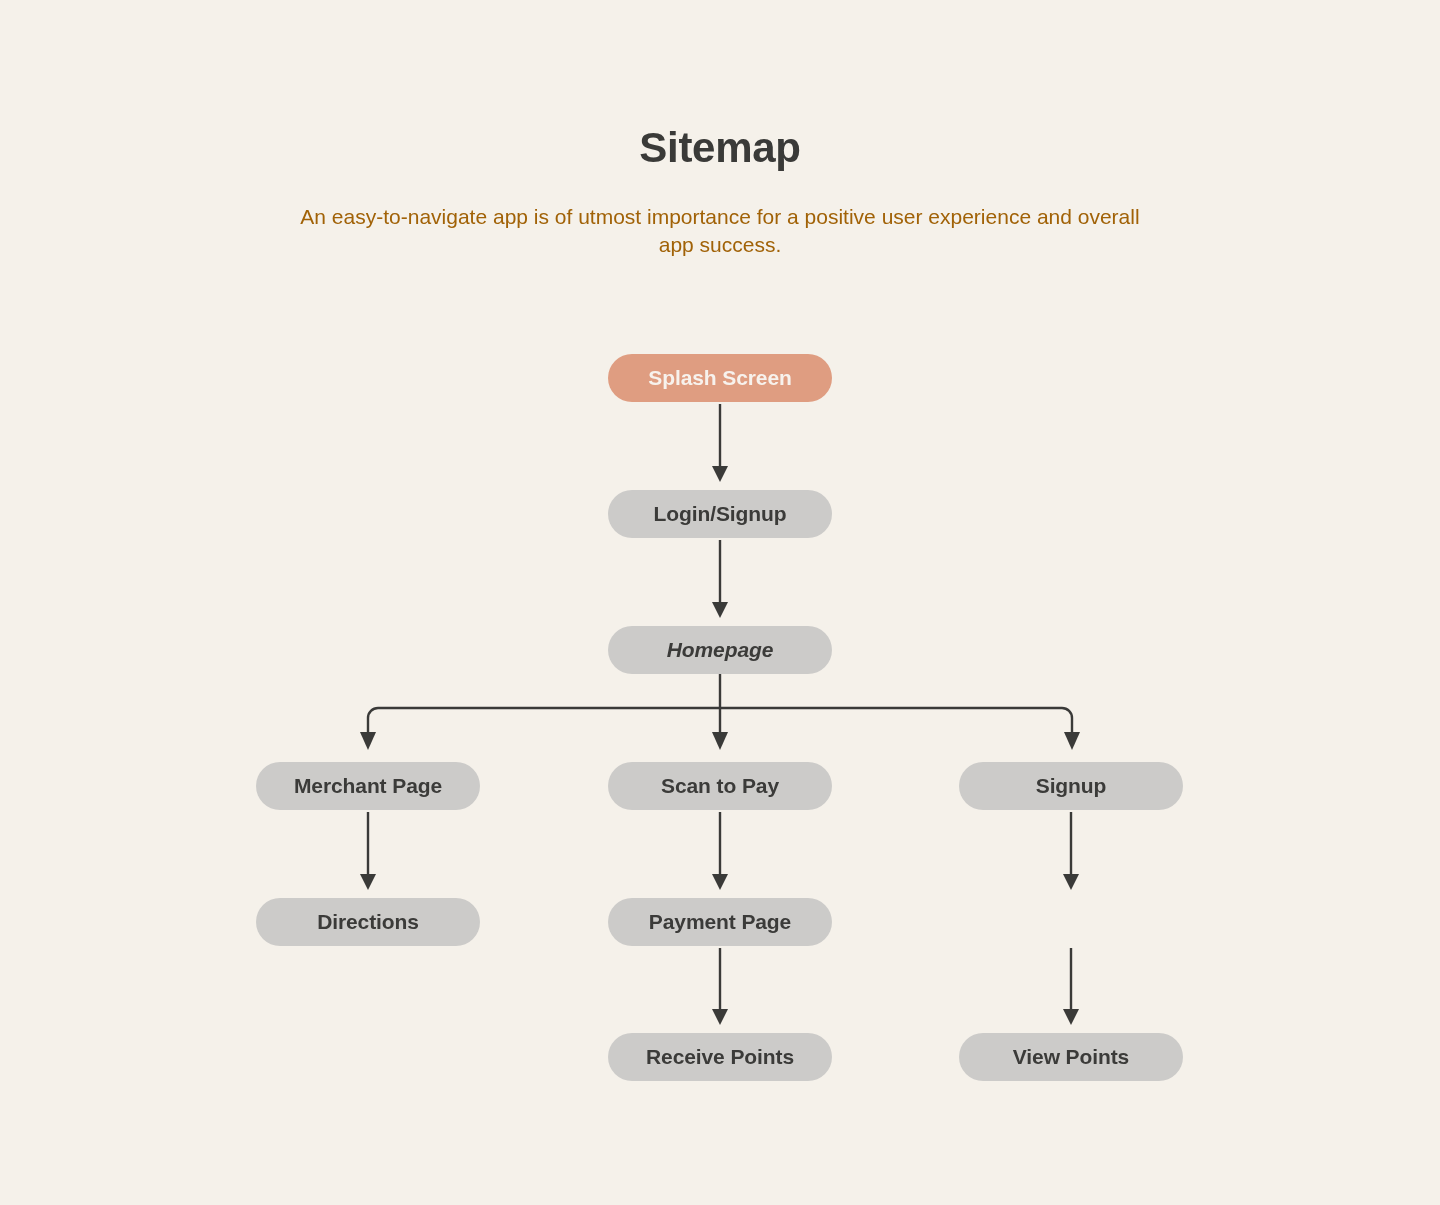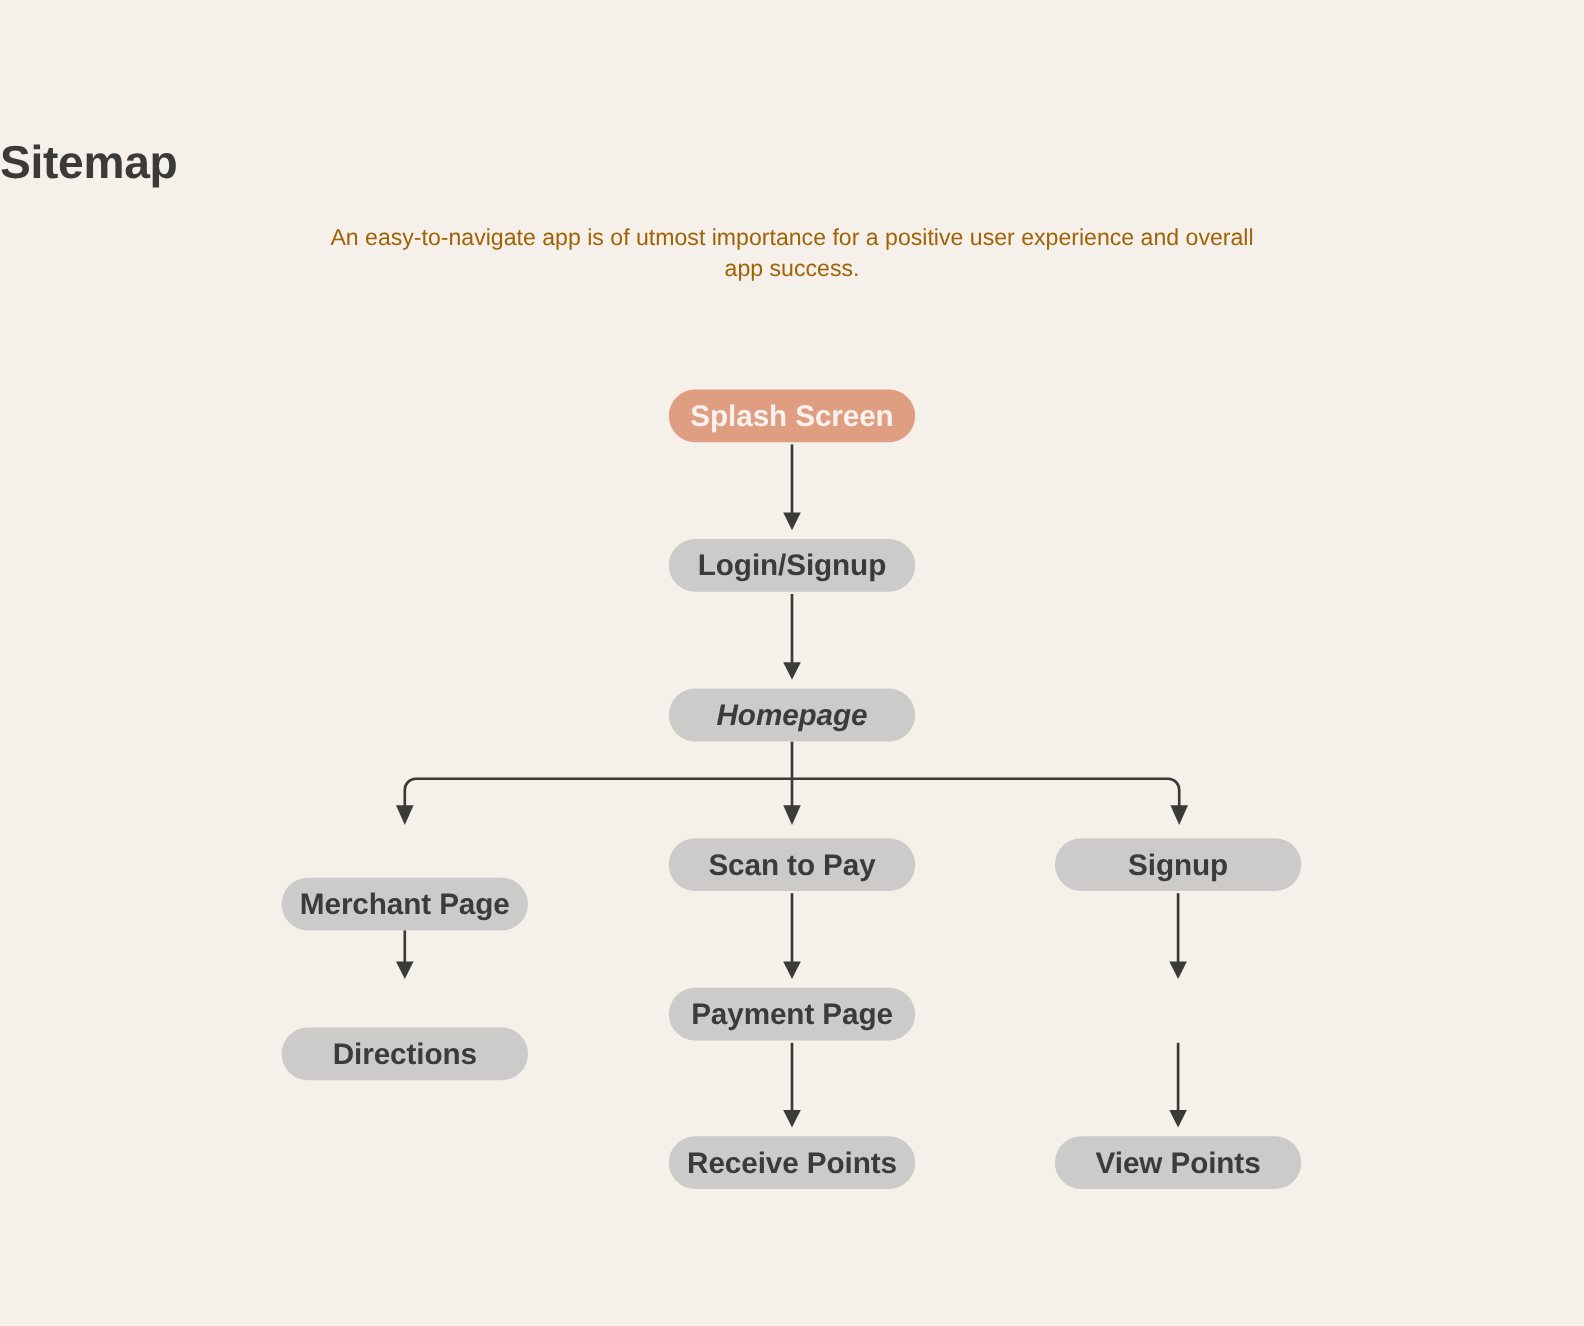--- a/index.html
+++ b/index.html
@@ -18,21 +18,21 @@
     width: 1440px;
     height: 1205px;
   }
 
   
   #page-title {
     position: absolute;
     top: 124px;
     left: 0;
     width: 1440px;
-    text-align: left;
+    text-align: center;
     font-size: 42px;
     font-weight: bold;
     color: #3A3A38;
     letter-spacing: -0.3px;
   }
   #page-subtitle {
     position: absolute;
     top: 203px;
     left: 282px;
     width: 876px;
@@ -49,35 +49,35 @@
     width: 224px;
     height: 48px;
     border-radius: 24px;
     background: #CCCBC9;
     display: flex;
     align-items: center;
     justify-content: center;
     box-sizing: border-box;
   }
   .node-label {
-    font-size: 27px;
+    font-size: 21px;
     font-weight: bold;
     color: #3B3B39;
     letter-spacing: -0.1px;
     white-space: nowrap;
   }
   .node.accent {
     background: #DF9D81;
   }
   .node.accent .node-label {
     color: #F7F2ED;
   }
 
   
-  .col-left   { left: 256px; margin-top: 36px; }
+  .col-left   { left: 256px; }
   .col-center { left: 608px; }
   .col-right  { left: 959px; }
 
   
   .row-1 { top: 354px; }
   .row-2 { top: 490px; }
   .row-3 { top: 626px; font-style: italic; }
   .row-4 { top: 762px; }
   .row-5 { top: 898px; }
   .row-6 { top: 1033px; }

